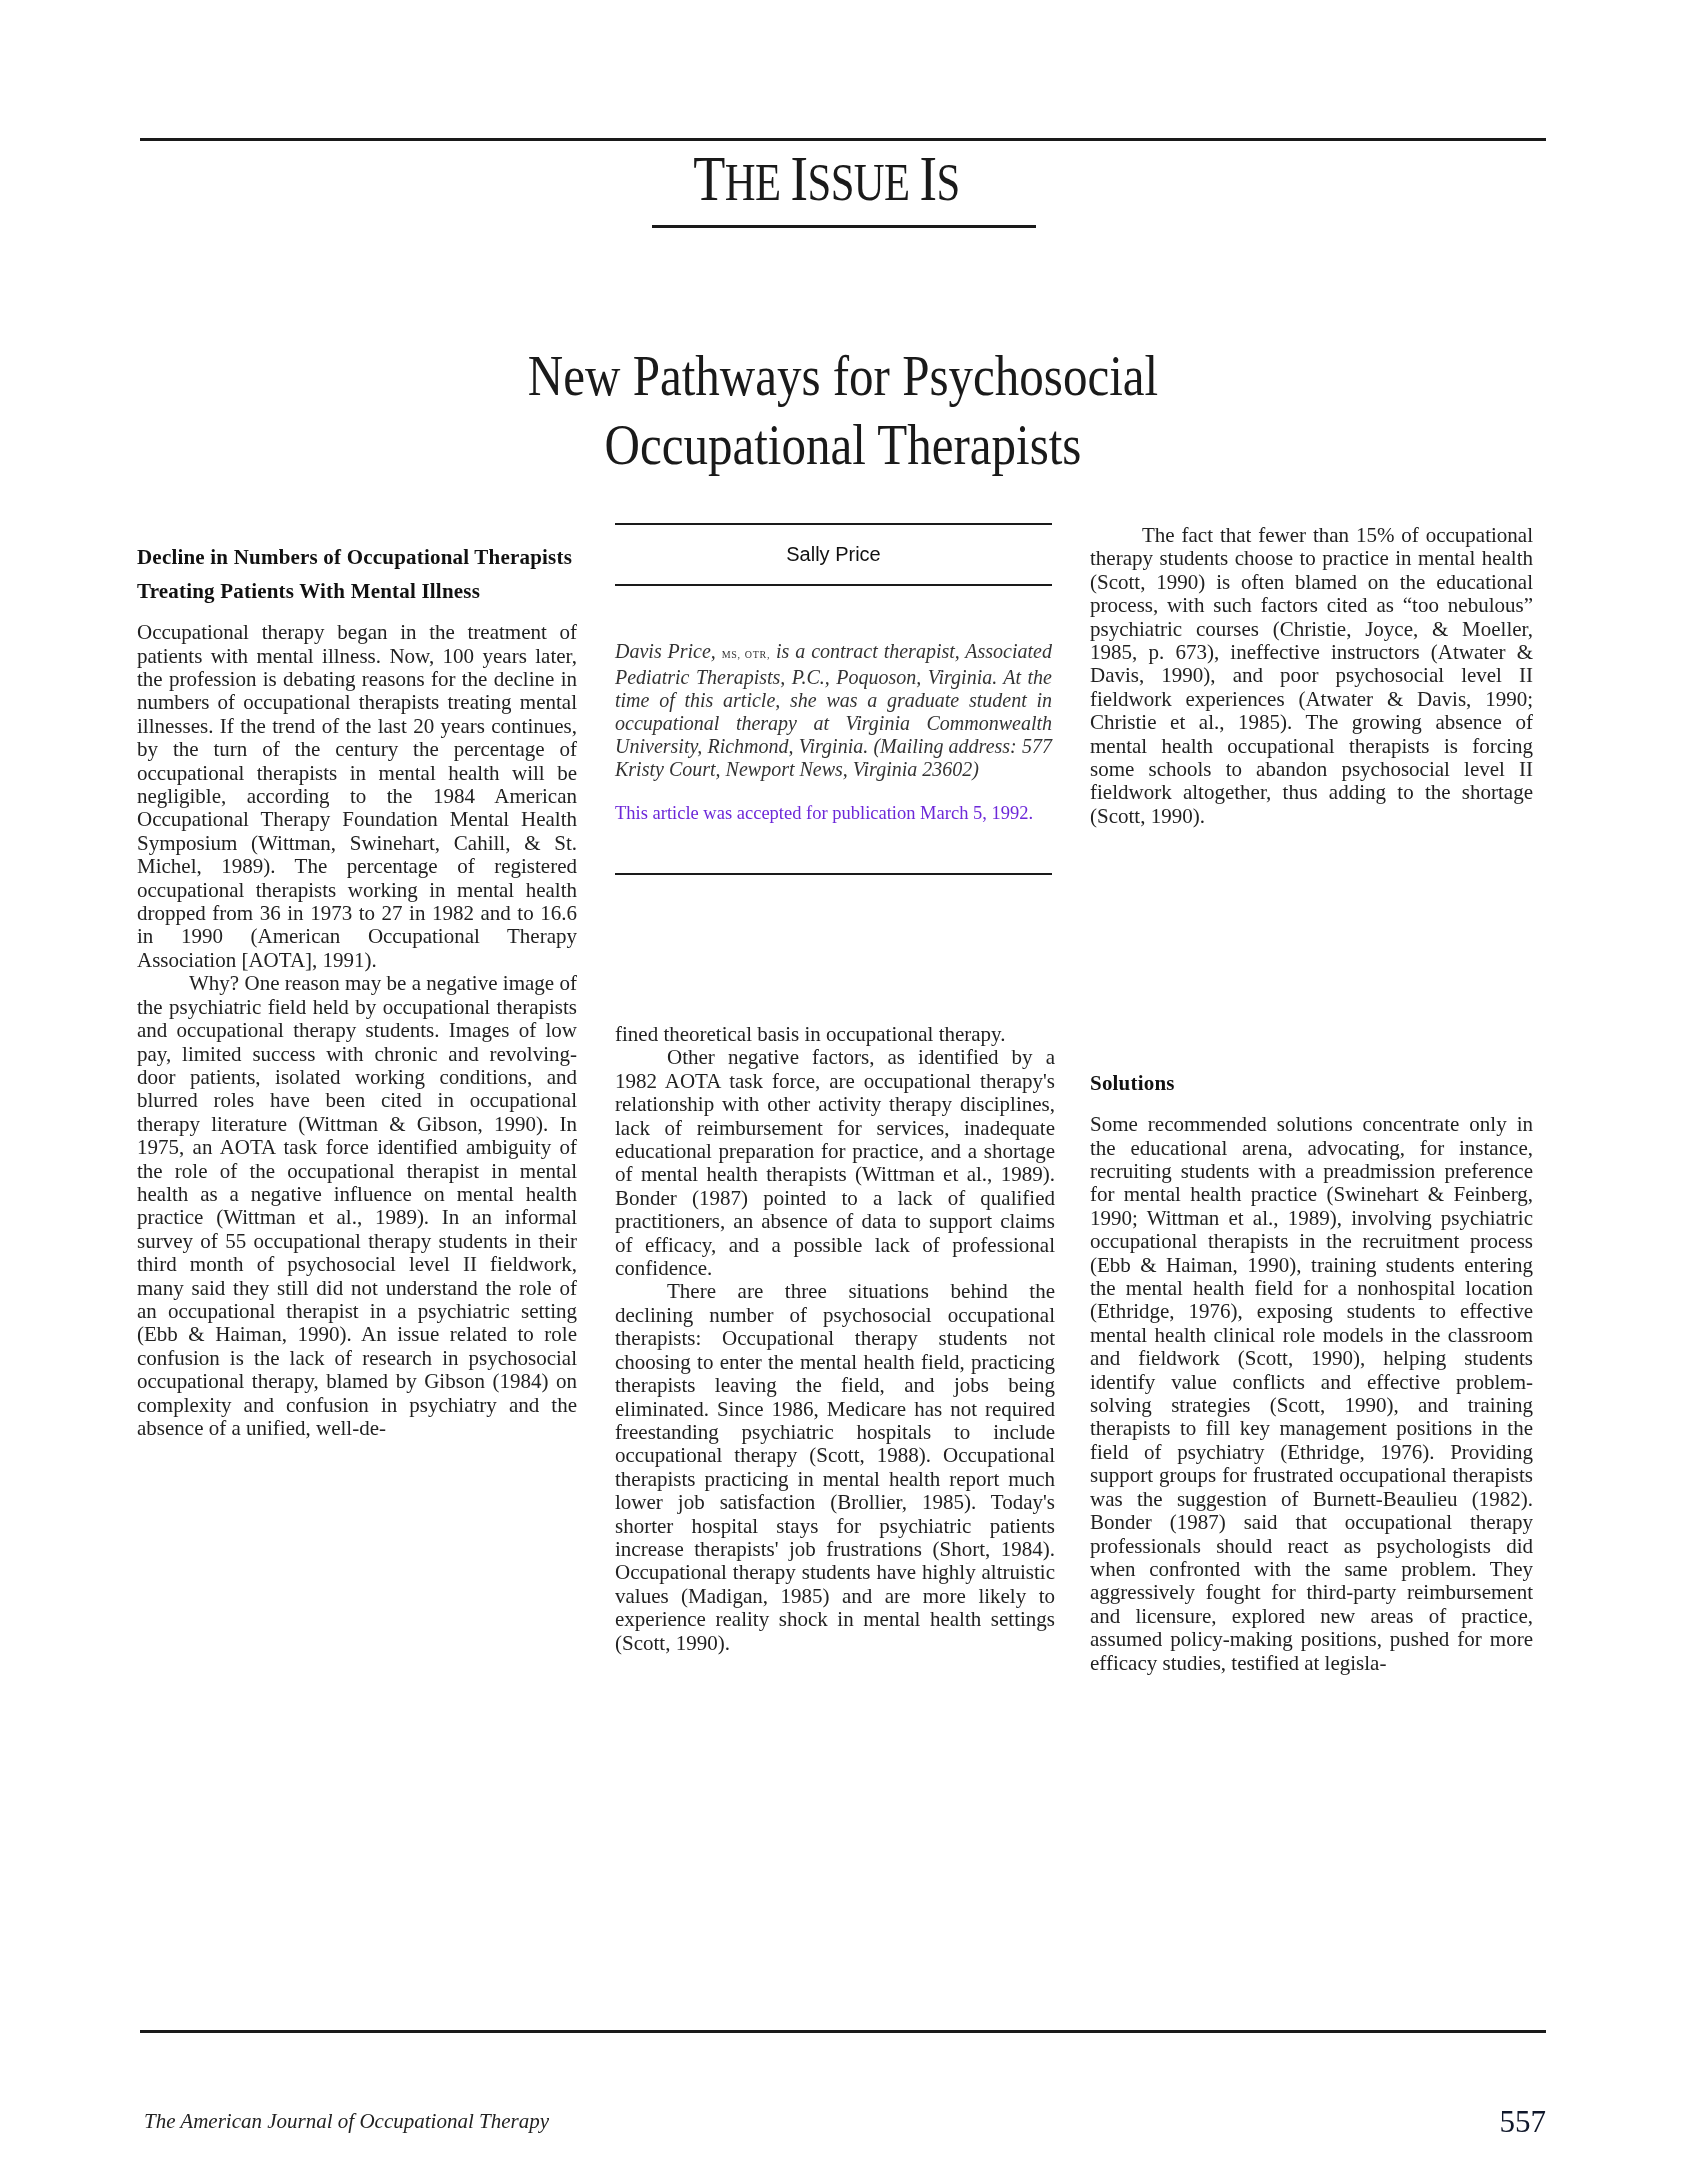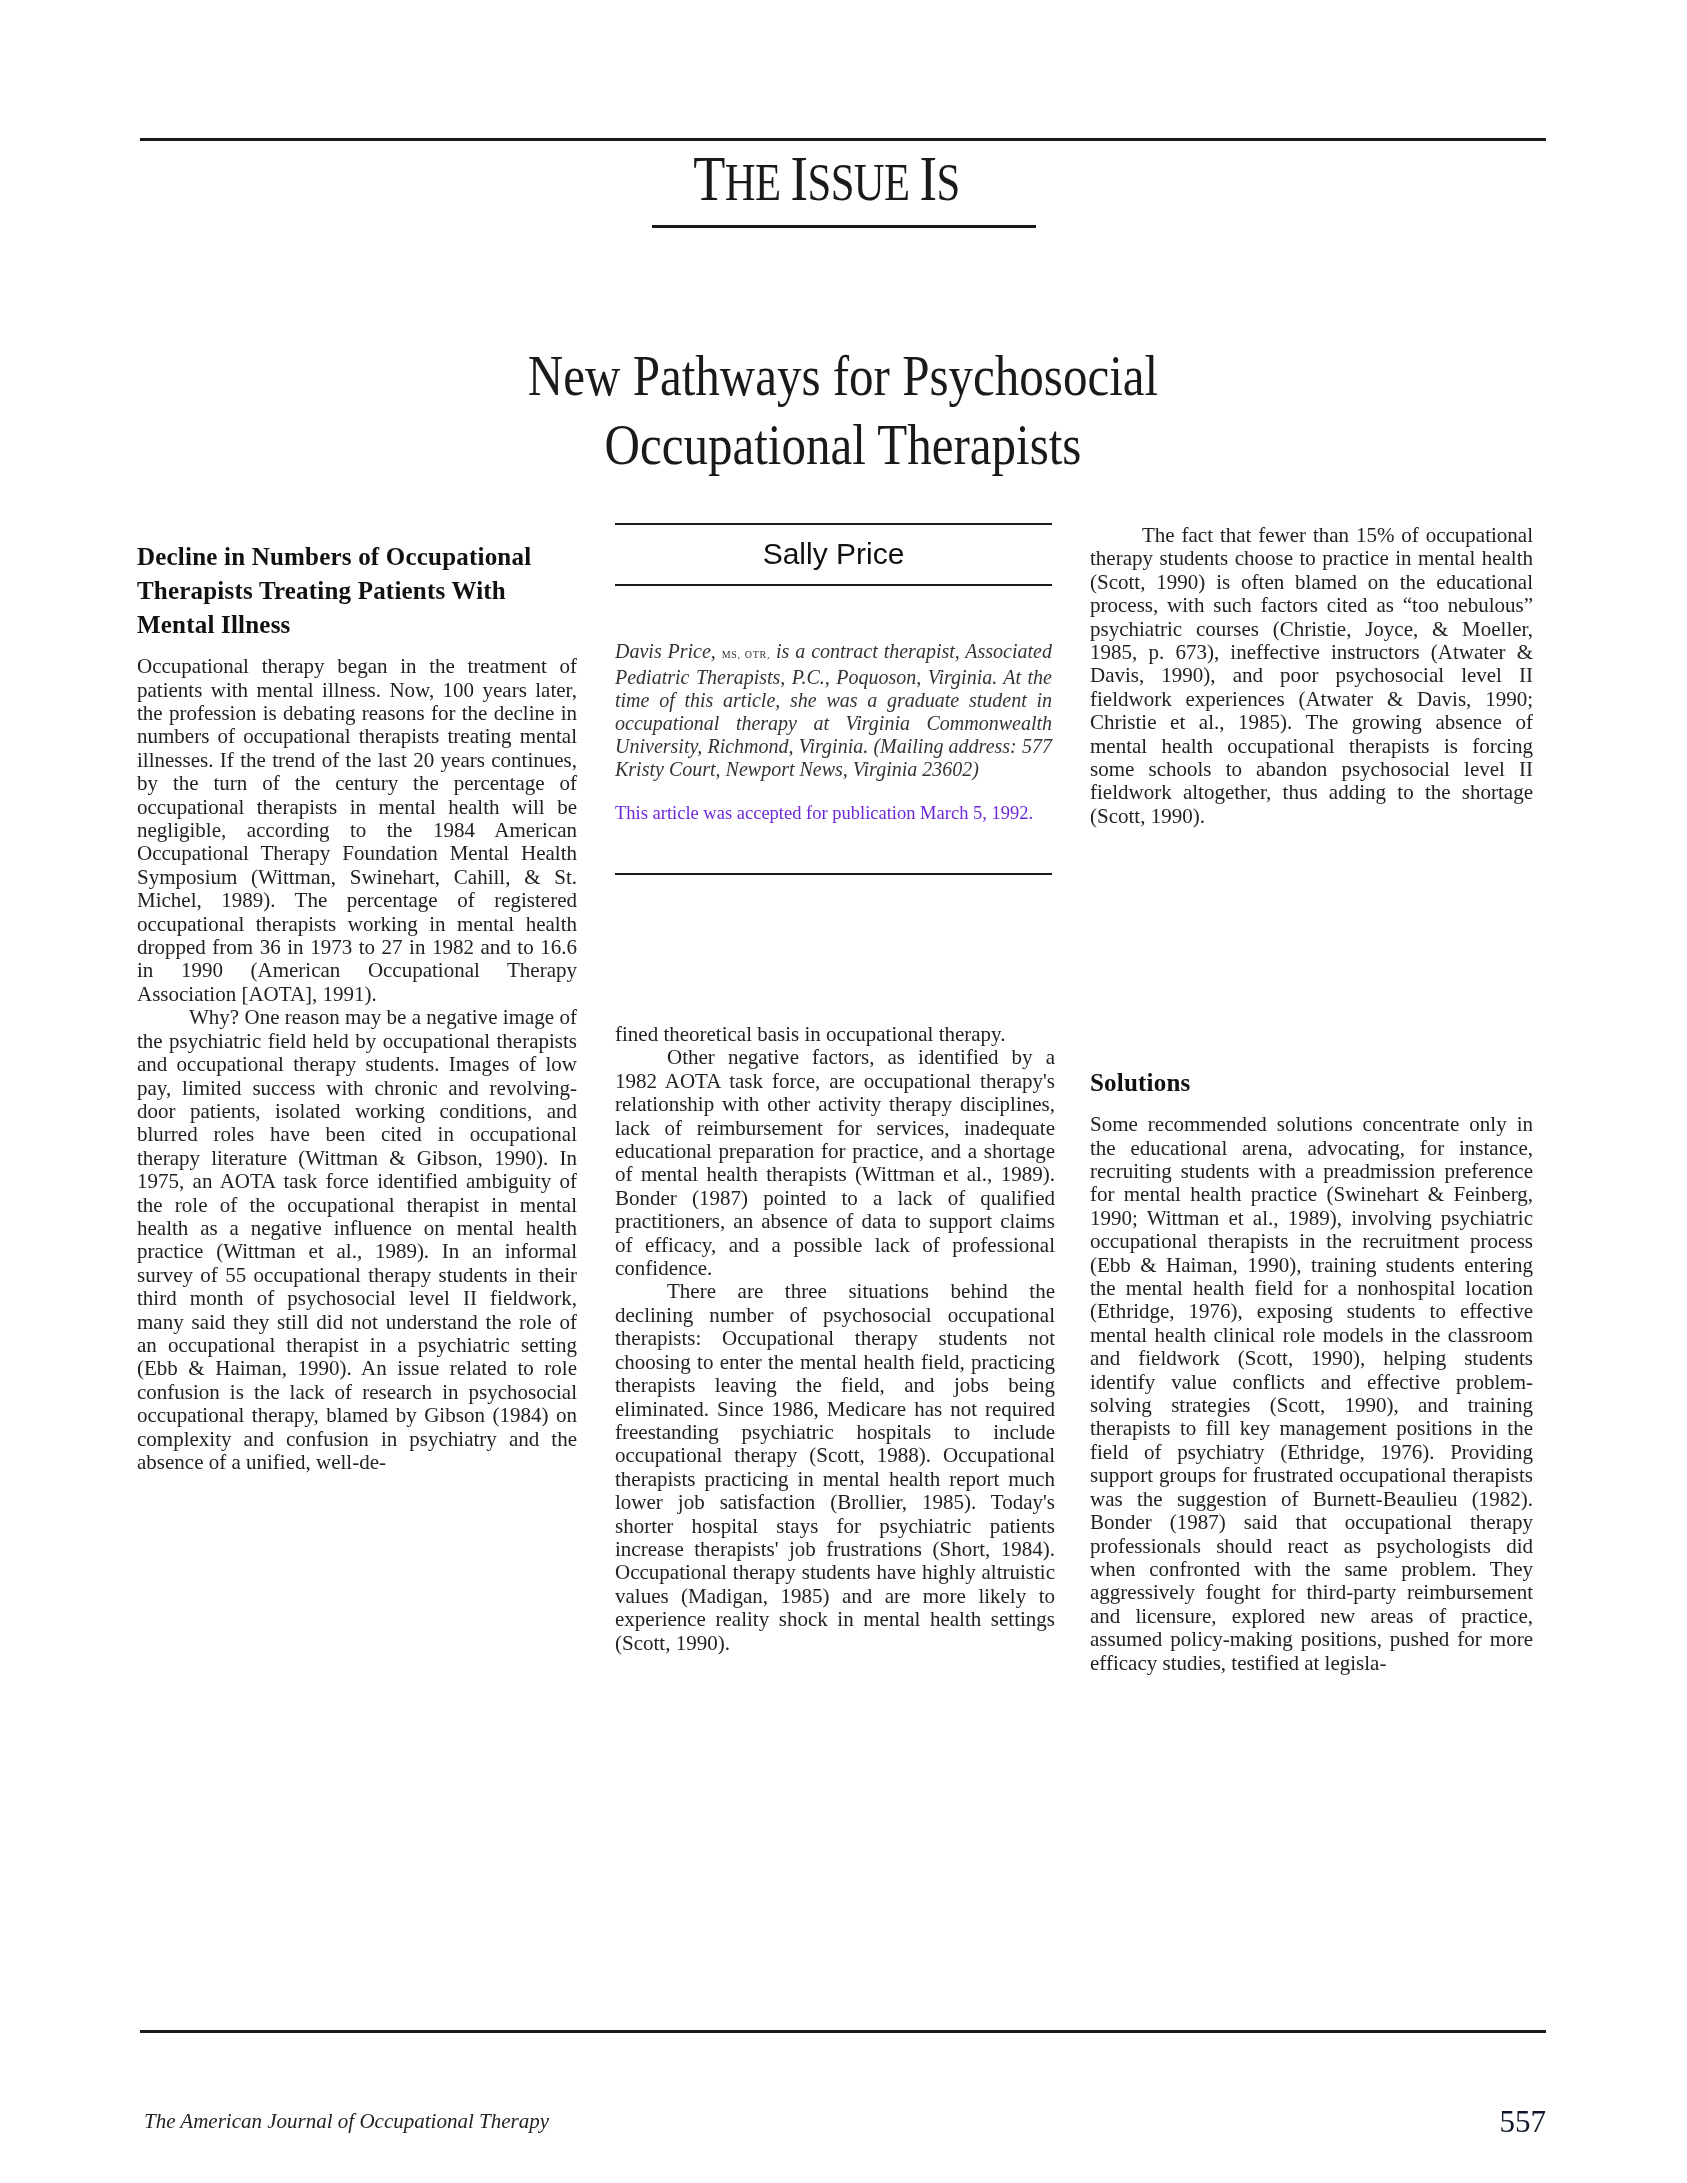--- a/index.html
+++ b/index.html
@@ -19,28 +19,28 @@
     font-family: "Liberation Serif", "DejaVu Serif", serif; font-size: 57px; line-height: 69px;
     font-weight: normal; transform: scaleX(0.86); transform-origin: center;
   }
   .col { position: absolute; font-family: "Liberation Serif", "DejaVu Serif", serif; font-size: 21px; line-height: 23.4px; color: #222; }
   .col-1 { left: 137px; top: 540px; width: 440px; }
   .col-2 { left: 615px; top: 1023px; width: 440px; }
   .col-3 { left: 1090px; top: 524px; width: 443px; }
   .col-3b { left: 1090px; top: 1066px; width: 443px; }
   h2.heading {
     margin: 0 0 13.2px 0; font-family: "Liberation Serif", "DejaVu Serif", serif; font-weight: bold;
-    font-size: 25px; line-height: 34px; color: #111; letter-spacing: 0.2px;
+    font-size: 21px; line-height: 34px; color: #111; letter-spacing: 0.2px;
   }
   p { margin: 0; text-align: justify; hyphens: auto; }
   p.indent { text-indent: 52px; }
   .author-box { position: absolute; left: 615px; top: 523px; width: 437px; }
   .author-rule { height: 2px; background: #1a1a1a; width: 100%; }
   .author-name {
-    text-align: center; font-family: "Liberation Sans", "DejaVu Sans", sans-serif; font-size: 30px;
+    text-align: center; font-family: "Liberation Sans", "DejaVu Sans", sans-serif; font-size: 20px;
     line-height: 40px; margin: 9.3px 0 9.3px 0; color: #111;
   }
   .author-bio {
     margin-top: 54px; font-family: "Liberation Serif", "DejaVu Serif", serif; font-style: italic;
     font-size: 20px; line-height: 23px; color: #333;
   }
   .author-bio .smallcaps { font-style: normal; font-size: 10px; letter-spacing: 0.7px; text-transform: uppercase; }
   .accepted { margin-top: 22.5px; font-family: "Liberation Serif", "DejaVu Serif", serif; font-size: 18.5px; line-height: 21px; color: #6d28d9; }
   .author-bottom-rule { margin-top: 49px; }
   .bottom-rule { left: 140px; top: 2030px; width: 1406px; height: 2.6px; }

